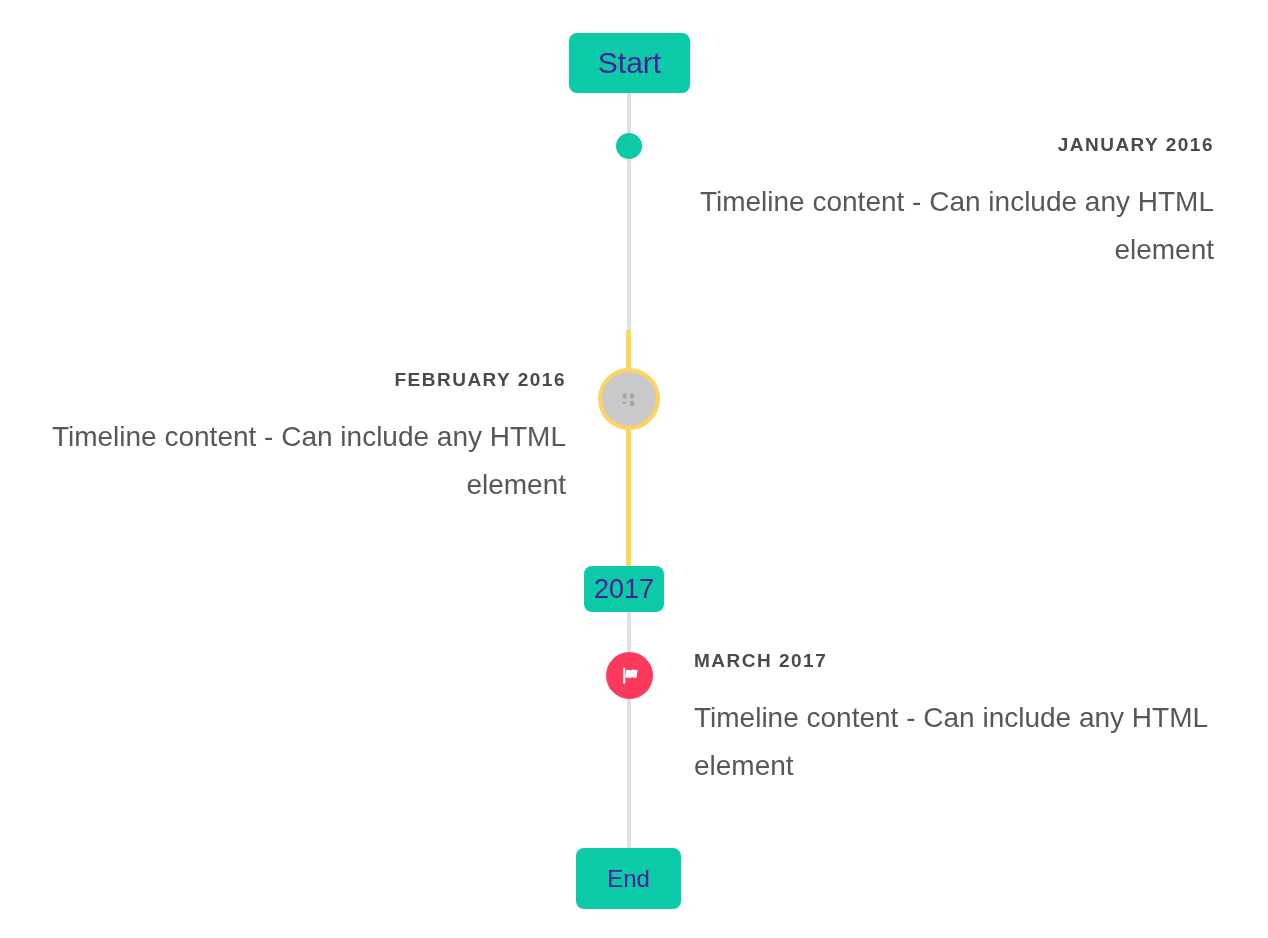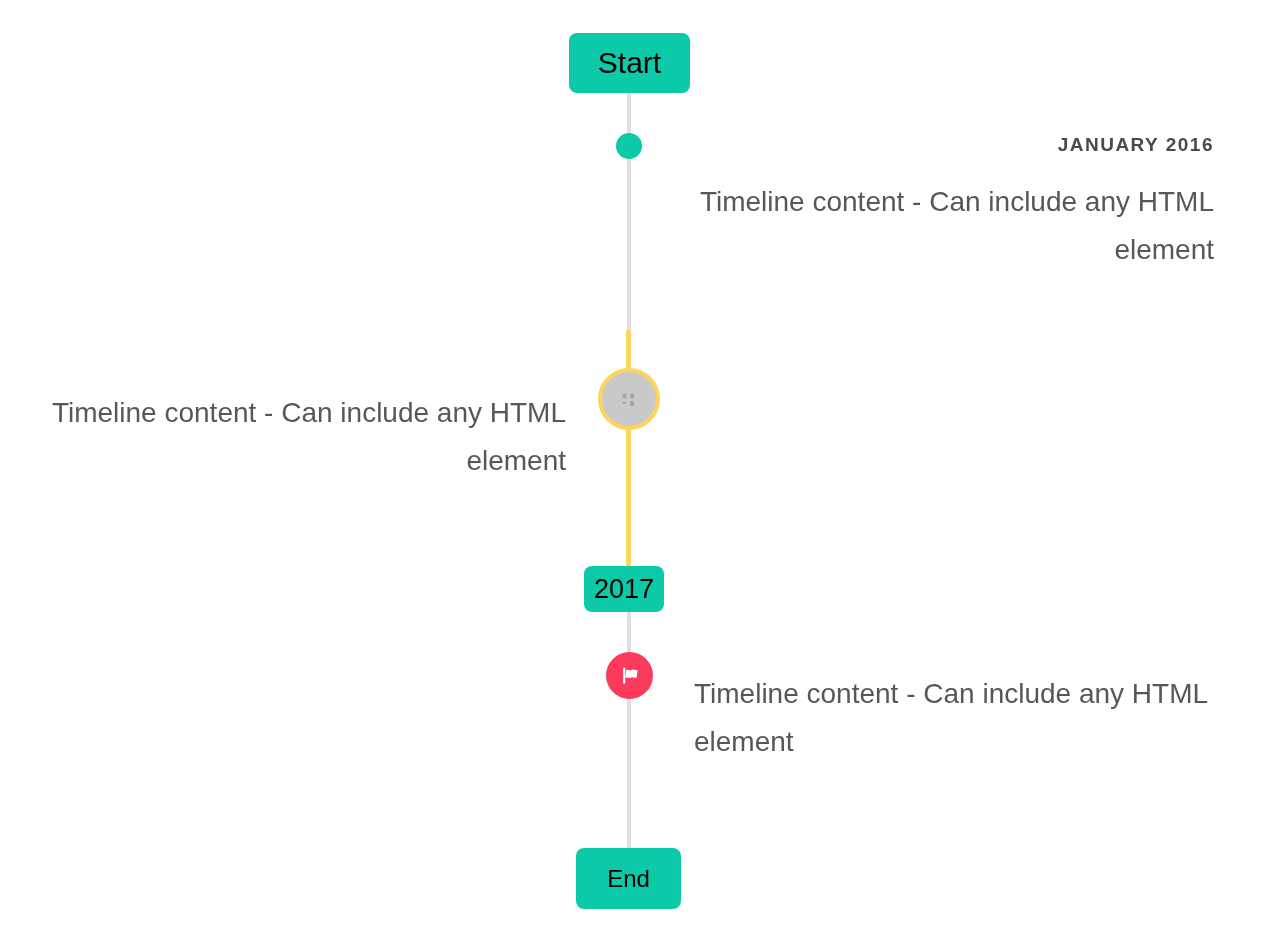--- a/index.html
+++ b/index.html
@@ -27,21 +27,21 @@
   .seg-middle { top: 330px; height: 237px; background: var(--yellow, #fbd55e); left: 626px; width: 5px; }
   .seg-bottom { top: 611px; height: 237px; background: var(--line-gray, #e0e0e0); }
 
   
   .badge {
     position: absolute;
     display: flex;
     align-items: center;
     justify-content: center;
     background: var(--teal, #0cc9a8);
-    color: #000000;
+    color: #4c1d95;
     border-radius: 8px;
     z-index: 3;
     box-sizing: border-box;
     cursor: default;
   }
   .badge-start { left: 569px; top: 33px;  width: 121px; height: 60px; font-size: 30px; }
   .badge-year  { left: 584px; top: 566px; width: 80px;  height: 46px; font-size: 27px; }
   .badge-end   { left: 576px; top: 848px; width: 105px; height: 61px; font-size: 24px; }
 
   
@@ -114,32 +114,34 @@
     <svg class="broken-image-glyph" width="14" height="13" viewBox="0 0 14 13" xmlns="http://www.w3.org/2000/svg">
       <g fill="#9b9b9b">
         <rect x="0.5" y="0.5" width="4" height="5" rx="0.8"></rect>
         <rect x="8" y="0.5" width="4" height="5" rx="0.8"></rect>
         <rect x="1" y="8.5" width="2.6" height="2.6" rx="0.6"></rect>
         <rect x="8" y="8" width="4" height="5" rx="0.8"></rect>
       </g>
     </svg>
   </div>
   <div class="item item-february">
+    <div class="item-title">FEBRUARY 2016</div>
     <div class="item-content">Timeline content - Can include any HTML element</div>
   </div>
 
   <div class="badge badge-year">2017</div>
 
   <div class="marker marker-flag">
     <svg width="24" height="24" viewBox="0 0 24 24" xmlns="http://www.w3.org/2000/svg">
       <g fill="#ffffff">
         <rect x="5.1" y="3.6" width="2.2" height="16.2" rx="1.1"></rect>
         <path d="M8.2 6.2 c1.9 -1.3 3.8 1.1 5.7 -0.2 c1.9 -1.3 3.8 1.1 5.7 -0.2 l-1 7.7 c-1.9 1.3 -3.8 -1.1 -5.7 0.2 c-1.9 1.3 -3.8 -1.1 -5.7 0.2 z"></path>
       </g>
     </svg>
   </div>
   <div class="item item-march">
+    <div class="item-title">MARCH 2017</div>
     <div class="item-content">Timeline content - Can include any HTML element</div>
   </div>
 
   <div class="badge badge-end">End</div>
 
 </div>
 
 </body></html>

